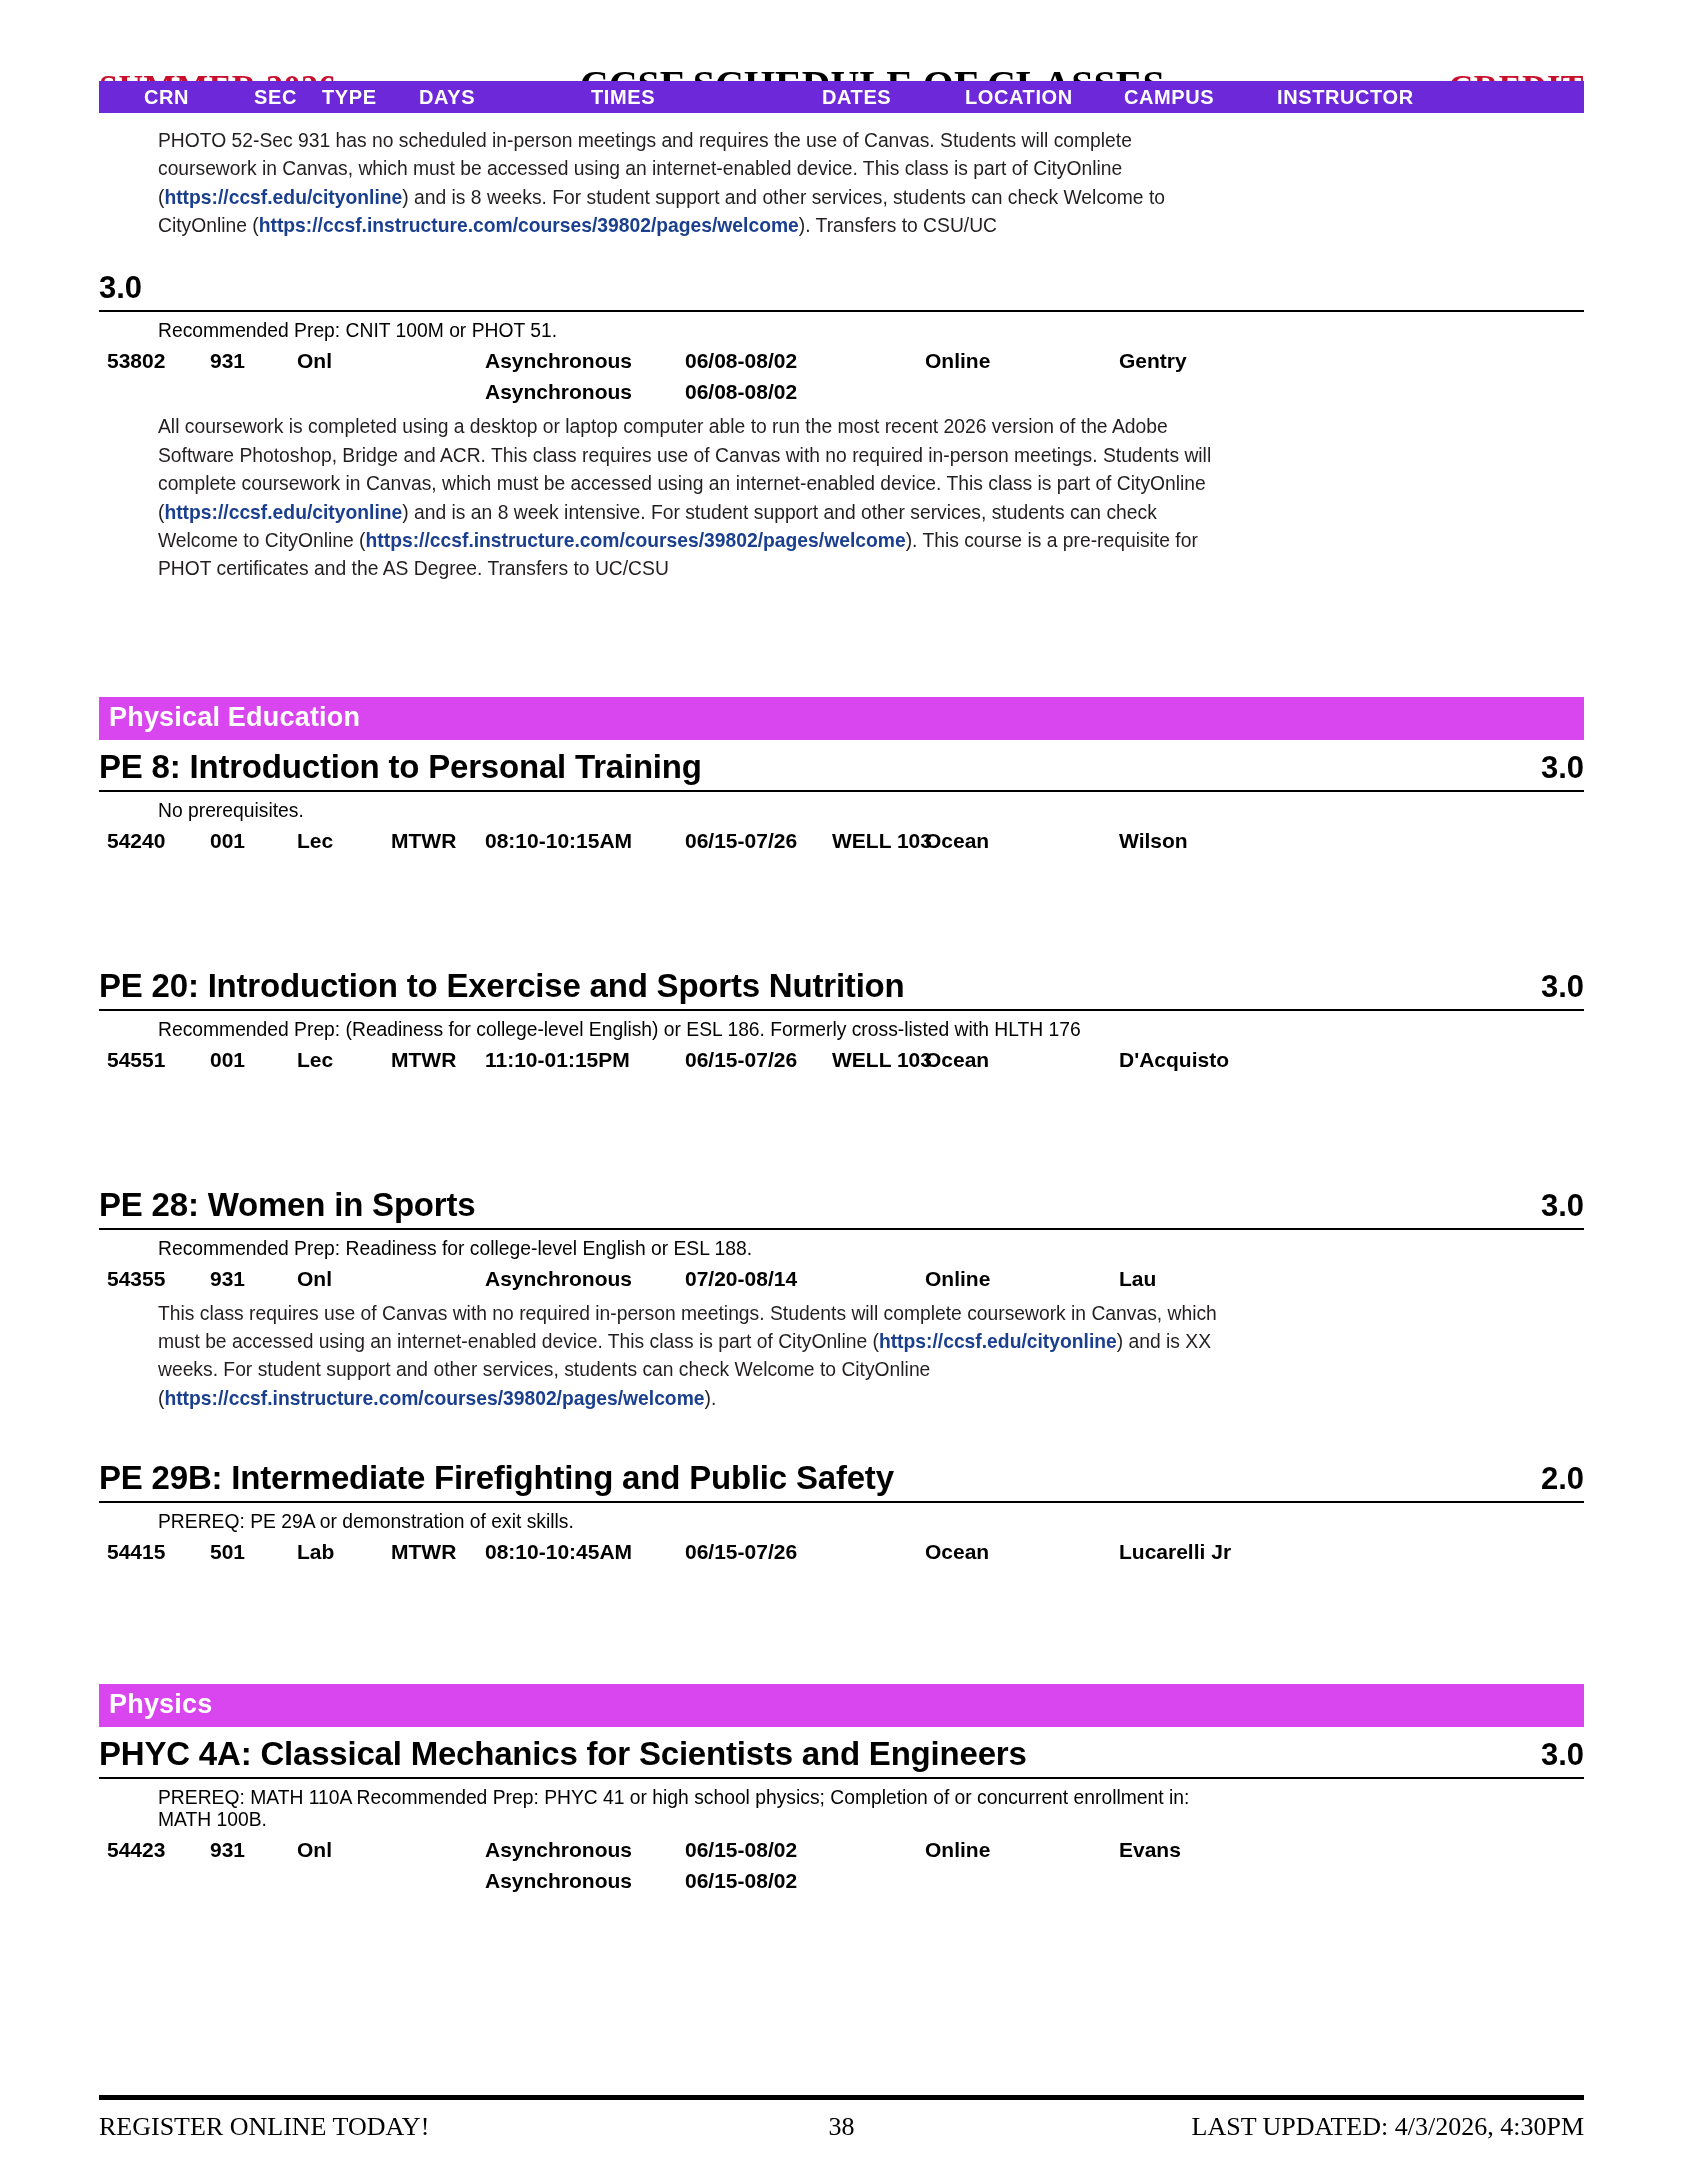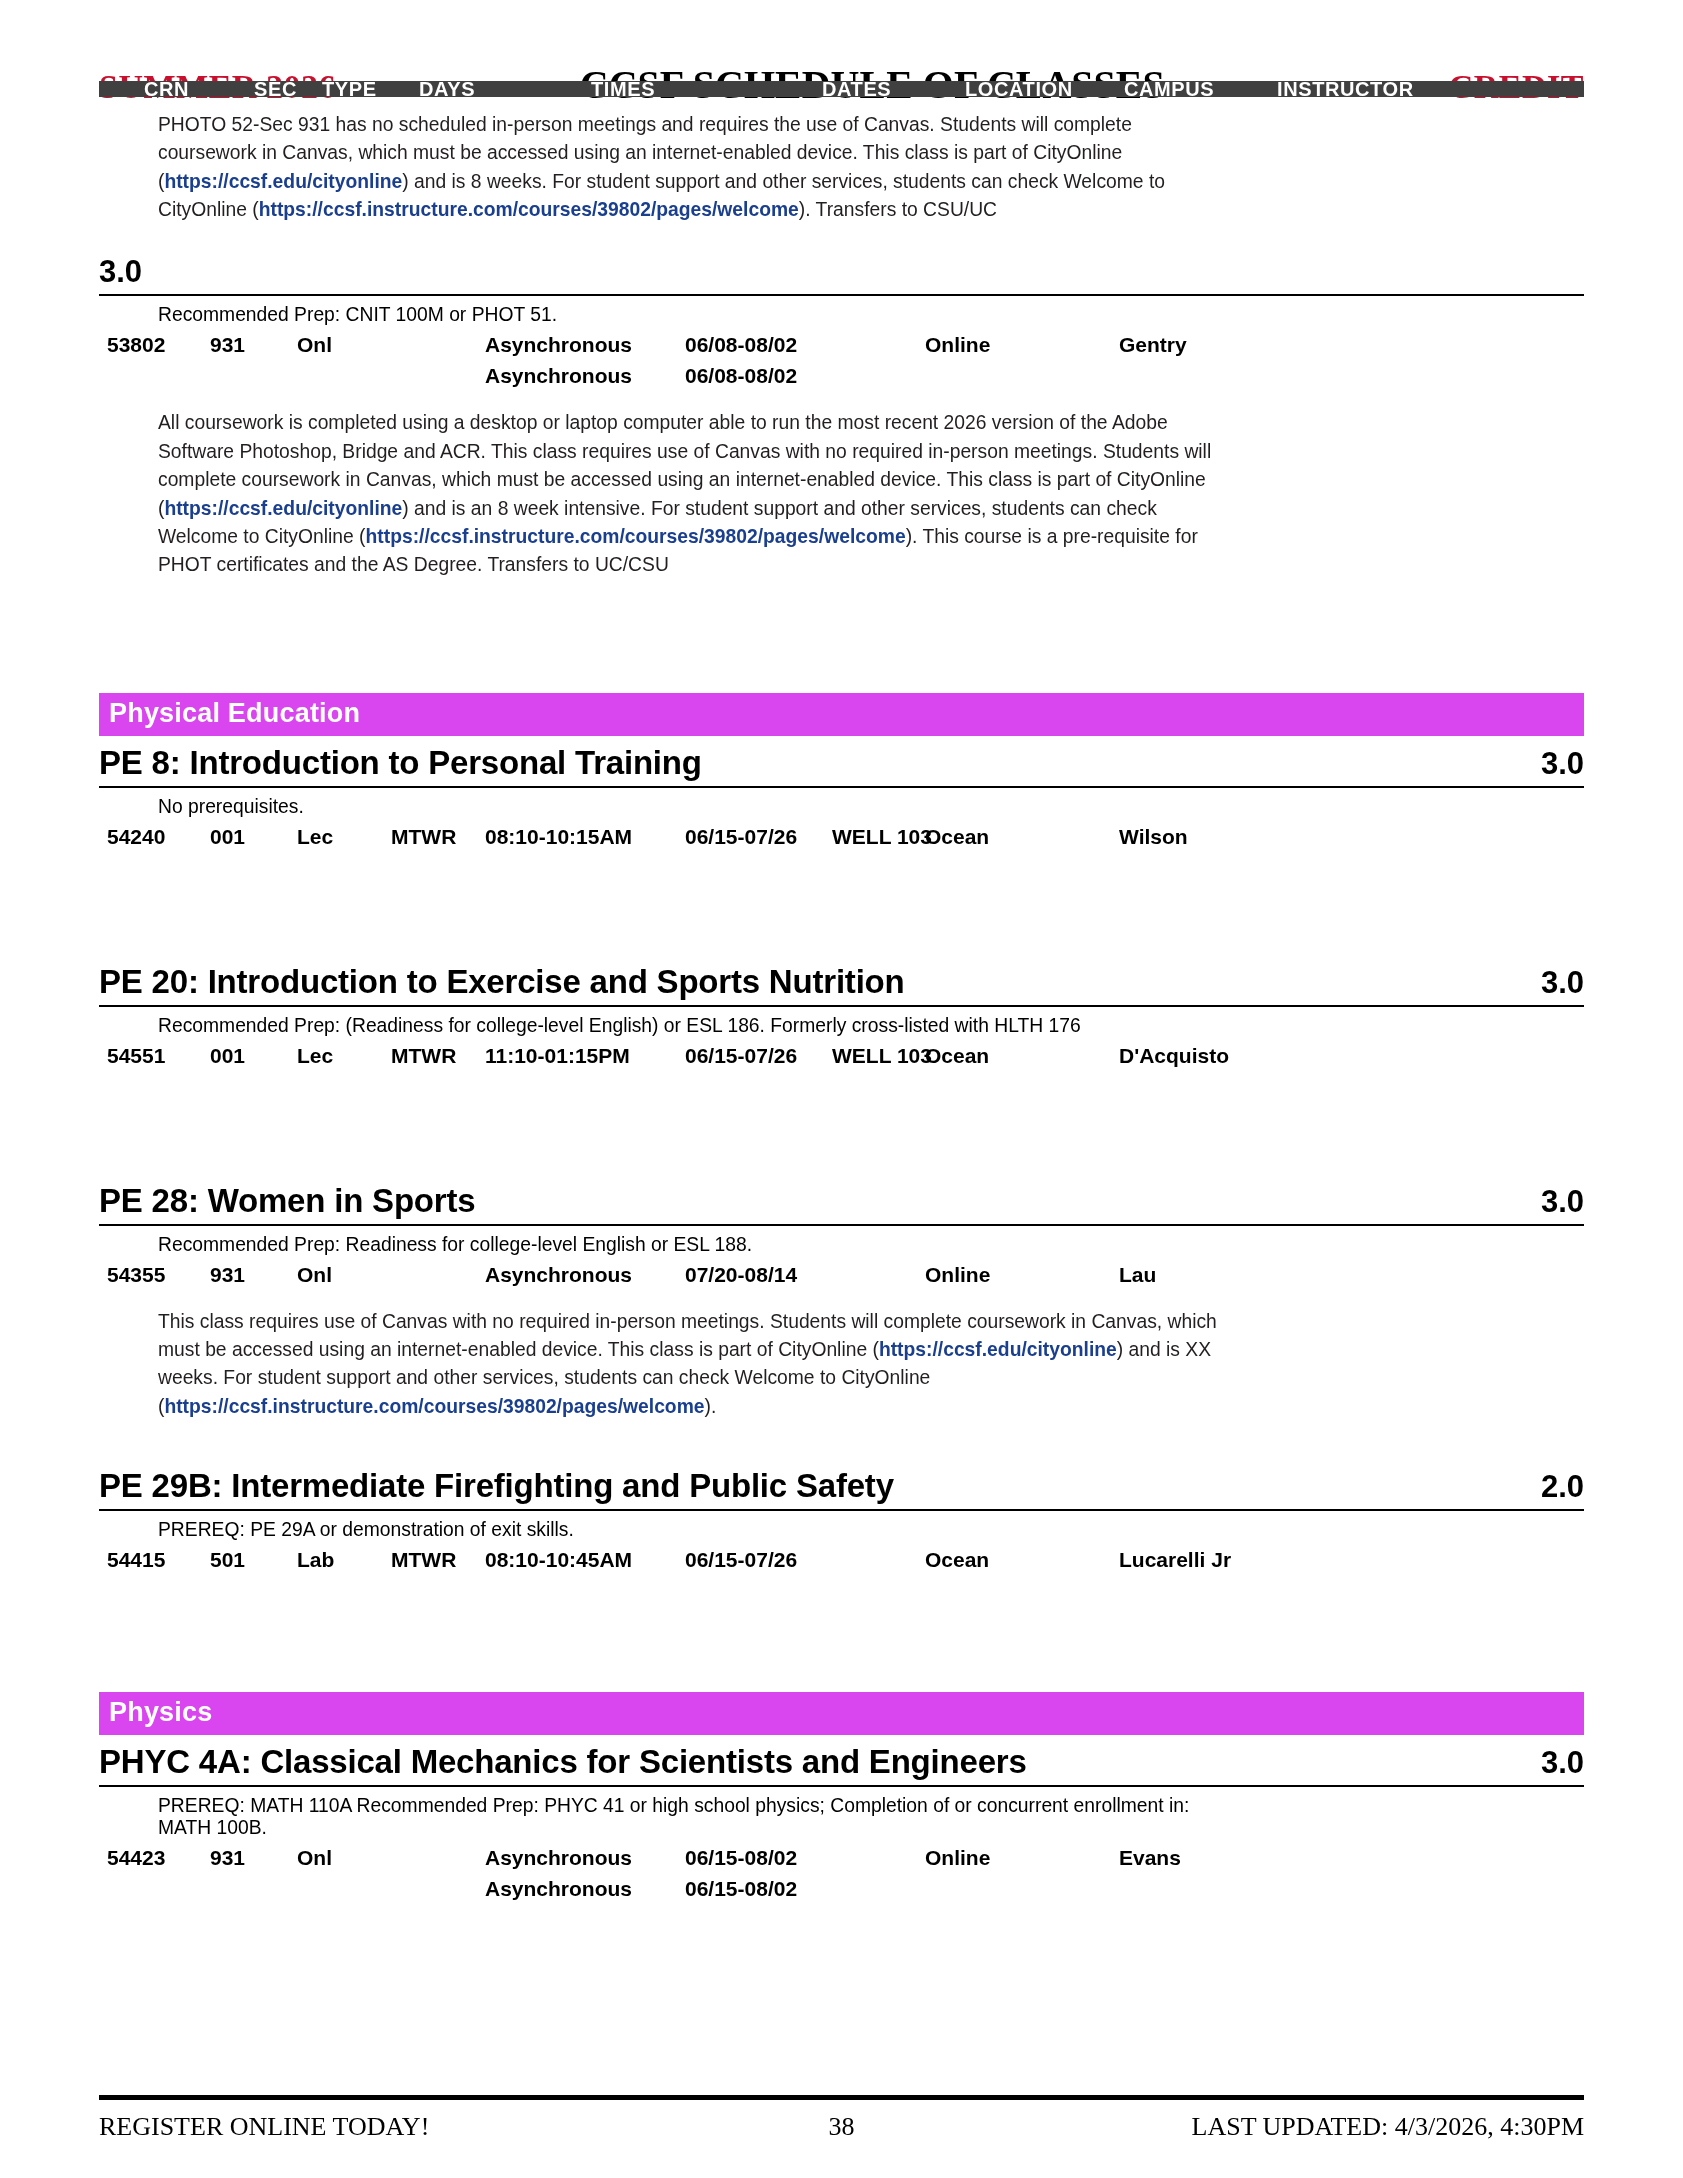--- a/index.html
+++ b/index.html
@@ -49,22 +49,22 @@
     letter-spacing: 0px;
     white-space: nowrap;
     flex: 1 1 auto;
     text-align: center;
     margin-left: -40px;
   }
 
   
   .colbar {
     margin-top: 20px;
-    background: #404040;
-    height: 16px;
+    background: #6d28d9;
+    height: 32px;
     position: relative;
     color: #ffffff;
     font-size: 20px;
     font-weight: bold;
     letter-spacing: 0.6px;
   }
   .colbar span {
     position: absolute;
     top: 50%;
     transform: translateY(-50%);
@@ -161,21 +161,21 @@
   .c-loc   { left: 733px; }
   .c-camp  { left: 826px; }
   .c-instr { left: 1020px; }
 
   .rownote {
     font-size: 19.3px;
     line-height: 1.47;
     color: #231f20;
     margin-left: 59px;
     max-width: 1069px;
-    margin-top: 14px;
+    margin-top: 2px;
   }
   .gap-md { height: 46px; }
   .gap-lg { height: 85px; }
   .gap-xl { height: 107px; }
 
   
   .footer-wrap {
     position: absolute;
     left: 99px;
     right: 99px;

